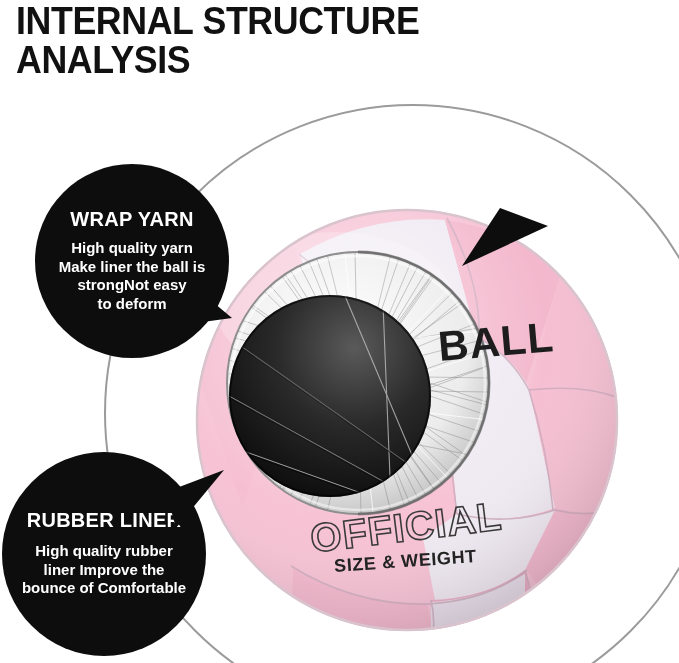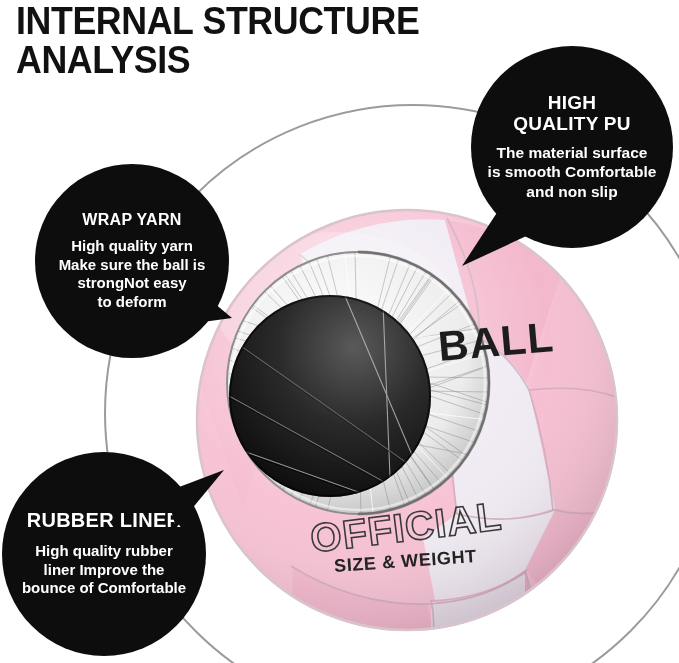--- a/index.html
+++ b/index.html
@@ -100,21 +100,21 @@
   #bubble-pu .b-body { font-size: 15.5px; }
 
   
   #bubble-yarn {
     left: 35px;
     top: 164px;
     width: 194px;
     height: 194px;
     padding: 0 12px;
   }
-  #bubble-yarn .b-head { font-size: 16px; margin-bottom: 9px; }
+  #bubble-yarn .b-head { font-size: 20px; margin-bottom: 9px; }
   #bubble-yarn .b-body { font-size: 15px; }
 
   
   #bubble-liner {
     left: 2px;
     top: 452px;
     width: 204px;
     height: 204px;
     padding: 0 10px;
   }
@@ -259,32 +259,25 @@
 
   <div class="ball-text" style="left:438px; top:318px; font-size:42px; font-weight:bold; color:#1d1d1d; letter-spacing:1px; transform:rotate(-5deg); font-family:'Liberation Sans',sans-serif;">BALL</div>
 
   <div class="ball-text" style="left:310px; top:505px; font-size:40px; font-weight:bold; letter-spacing:1px; color:transparent; -webkit-text-stroke:1.6px #3a3a3a; transform:rotate(-7deg); font-family:'Liberation Sans',sans-serif;">OFFICIAL</div>
 
   <div class="ball-text" style="left:334px; top:551px; font-size:18px; font-weight:bold; letter-spacing:0.6px; color:#232323; transform:rotate(-4deg); font-family:'Liberation Sans',sans-serif;">SIZE &amp; WEIGHT</div>
 
   <div id="title">INTERNAL STRUCTURE
 ANALYSIS</div>
 
-  <div class="bubble" id="bubble-pu">
-    <div class="b-head">HIGH
-QUALITY PU</div>
-    <div class="b-body">The material surface
-is smooth Comfortable
-and non slip</div>
-  </div>
 
   <div class="bubble" id="bubble-yarn">
     <div class="b-head">WRAP YARN</div>
     <div class="b-body">High quality yarn
-Make sure the ball is
+Make liner the ball is
 strongNot easy
 to deform</div>
   </div>
 
   <div class="bubble" id="bubble-liner">
     <div class="b-head">RUBBER LINER</div>
     <div class="b-body">High quality rubber
 liner Improve the
 bounce of Comfortable</div>
   </div>

